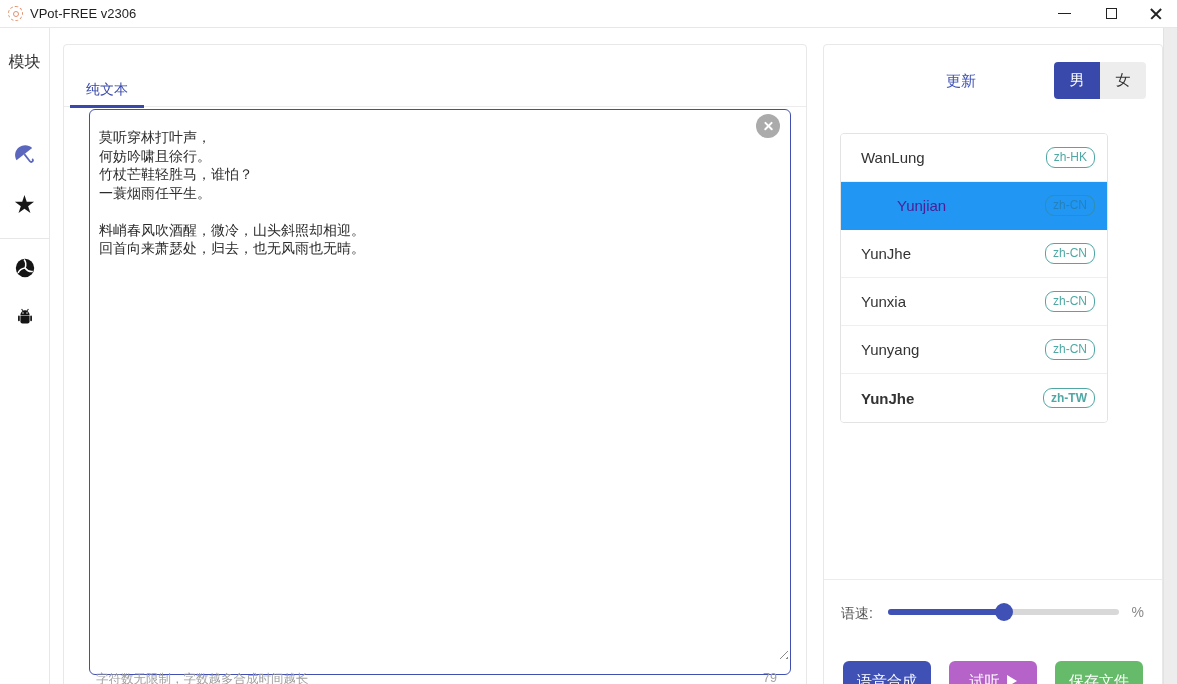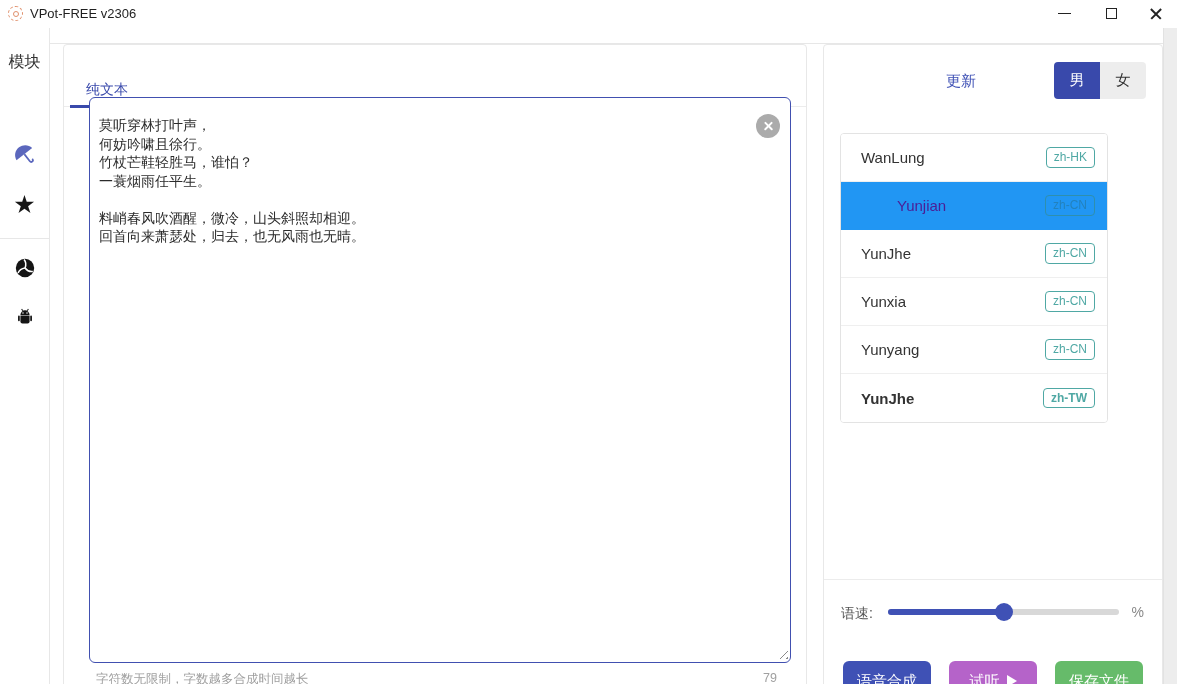--- a/index.html
+++ b/index.html
@@ -4,21 +4,21 @@
 <style>
   * { margin:0; padding:0; box-sizing:border-box; }
   html,body { width:1177px; height:684px; overflow:hidden; }
   body {
     position:relative; background:#fff;
     font-family:"Liberation Sans","DejaVu Sans",sans-serif;
     color:#222;
   }
 
   
-  .titlebar { position:absolute; left:0; top:0; width:1177px; height:44px; background:#fff; border-bottom:1px solid #e7e7e7; }
+  .titlebar { position:absolute; left:0; top:0; width:1177px; height:28px; background:#fff; border-bottom:1px solid #e7e7e7; }
   .app-icon { position:absolute; left:8px; top:6px; width:15px; height:15px; border-radius:50%; border:1.6px dashed #e0906c; }
   .app-icon::after { content:""; position:absolute; left:4px; top:4px; width:4px; height:4px; border-radius:50%; border:1.4px solid #e0906c; }
   .window-title { position:absolute; left:30px; top:6px; font-size:13px; color:#1f1f1f; }
   .win-btn { position:absolute; top:0; width:32px; height:27px; display:flex; align-items:center; justify-content:center; }
   .wb-min { left:1048px; } .wb-max { left:1095px; } .wb-close { left:1140px; }
   .glyph-min { width:13px; height:1.6px; background:#222; }
   .glyph-max { width:11px; height:11px; border:1.4px solid #222; }
   .glyph-close { position:relative; width:14px; height:14px; }
   .glyph-close::before,.glyph-close::after { content:""; position:absolute; left:0; top:6px; width:14px; height:1.5px; background:#222; }
   .glyph-close::before { transform:rotate(45deg); }
@@ -31,21 +31,21 @@
   .sb-umbrella { top:112px; } .sb-star { top:161px; font-size:25px; color:#161616; line-height:1; }
   .sb-aperture { top:225px; } .sb-android { top:274px; }
   .sidebar-divider { position:absolute; left:0; top:210px; width:100%; height:1px; background:#e7e7e7; }
 
   
   .editor-card { position:absolute; left:63px; top:44px; width:744px; height:656px; background:#fff; border:1px solid #e8e8e8; border-radius:4px; }
   .tab-bar { position:absolute; left:0; top:0; width:100%; height:34px; border-bottom:1px solid #ececec;margin-top:28px; }
   .tab { position:absolute; left:6px; top:0; height:34px; padding:0 16px; display:flex; align-items:center; font-size:14px; color:#3949ab; cursor:pointer; }
   .tab::after { content:""; position:absolute; left:0; right:0; bottom:-1px; height:3px; background:#3949ab; }
   .textarea-wrap { position:absolute; left:25px; top:52px; width:702px; height:566px; }
-  .text-input { width:100%; height:100%; border:1.5px solid #4150b0; border-radius:6px; padding:18px 44px 14px 9px; font-size:14px; line-height:18.5px; color:#2b2b2b; background:#fff; resize:none; outline:none; overflow:hidden; font-family:inherit; }
+  .text-input { width:100%; height:100%; border:1.5px solid #4150b0; border-radius:6px; padding:18px 44px 14px 9px; font-size:14px; line-height:18.5px; color:#2b2b2b; background:#fff; resize:none; outline:none; overflow:hidden; font-family:inherit;margin-top:12px; }
   .clear-btn { position:absolute; top:17px; right:11px; width:24px; height:24px; border-radius:50%; background:#ababab; cursor:pointer; }
   .clear-x { position:relative; width:100%; height:100%; }
   .clear-x::before,.clear-x::after { content:""; position:absolute; left:6.5px; top:11px; width:11px; height:2.2px; background:#fff; border-radius:1px; }
   .clear-x::before { transform:rotate(45deg); } .clear-x::after { transform:rotate(-45deg); }
   .resize-handle { position:absolute; right:3px; bottom:4px; width:11px; height:11px;
     background:repeating-linear-gradient(135deg,#8a8a8a 0 1.4px,transparent 1.4px 4.6px);
     clip-path:polygon(100% 0,100% 100%,0 100%); cursor:nwse-resize; }
   .status-row { position:absolute; left:0; top:626px; width:100%; display:flex; justify-content:space-between; padding:0 29px 0 32px; font-size:12.5px; color:#a0a0a0; }
 
   
@@ -55,21 +55,21 @@
   .refresh-link { position:absolute; left:122px; top:27px; font-size:15px; color:#3f51b5; cursor:pointer; }
   .gender-toggle { position:absolute; right:16px; top:17px; height:37px; display:flex; border-radius:4px; overflow:hidden; cursor:pointer; }
   .gender-opt { width:46px; display:flex; align-items:center; justify-content:center; font-size:15px; }
   .gender-male { background:#3949ab; color:#fff; }
   .gender-female { background:#ededed; color:#333; }
 
   .voice-list { position:absolute; left:16px; top:88px; width:268px; border:1px solid #e3e3e3; border-radius:4px; overflow:hidden; background:#fff; }
   .voice-row { height:48px; display:flex; align-items:center; justify-content:space-between; padding:0 12px 0 20px; border-bottom:1px solid #efefef; background:#fff; cursor:pointer; }
   .voice-row:last-child { border-bottom:none;font-weight:bold; }
   .voice-name { font-size:15px; color:#333; }
-  .voice-badge { font-size:12px; color:#4fa8a4; border:1px solid #4fa8a4; border-radius:4px; padding:2px 7px; line-height:1.2; }
+  .voice-badge { font-size:12px; color:#4fa8a4; border:1px solid #4fa8a4; border-radius:9px; padding:2px 7px; line-height:1.2; }
   .voice-row.selected { background:#2196f3; border-bottom-color:#2196f3; }
   .voice-row.selected .voice-name { color:#4c1d95;margin-left:36px; }
   .voice-row.selected .voice-badge { color:#2382bd; border-color:#2e8fae; }
 
   .panel-divider { position:absolute; left:0; top:534px; width:100%; height:1px; background:#ececec; }
   .speed-label { position:absolute; left:17px; top:560px; font-size:14px; color:#555; }
   .slider { position:absolute; left:64px; top:564px; width:231px; height:6px; border-radius:3px; background:#d8d8d8; cursor:pointer; }
   .slider-fill { height:100%; width:50%; background:#3f51b5; border-radius:3px; }
   .slider-thumb { position:absolute; top:-6px; left:calc(50% - 9px); width:18px; height:18px; border-radius:50%; background:#3f51b5; cursor:grab; }
   .percent-label { position:absolute; right:18px; top:559px; font-size:14px; color:#888; }

